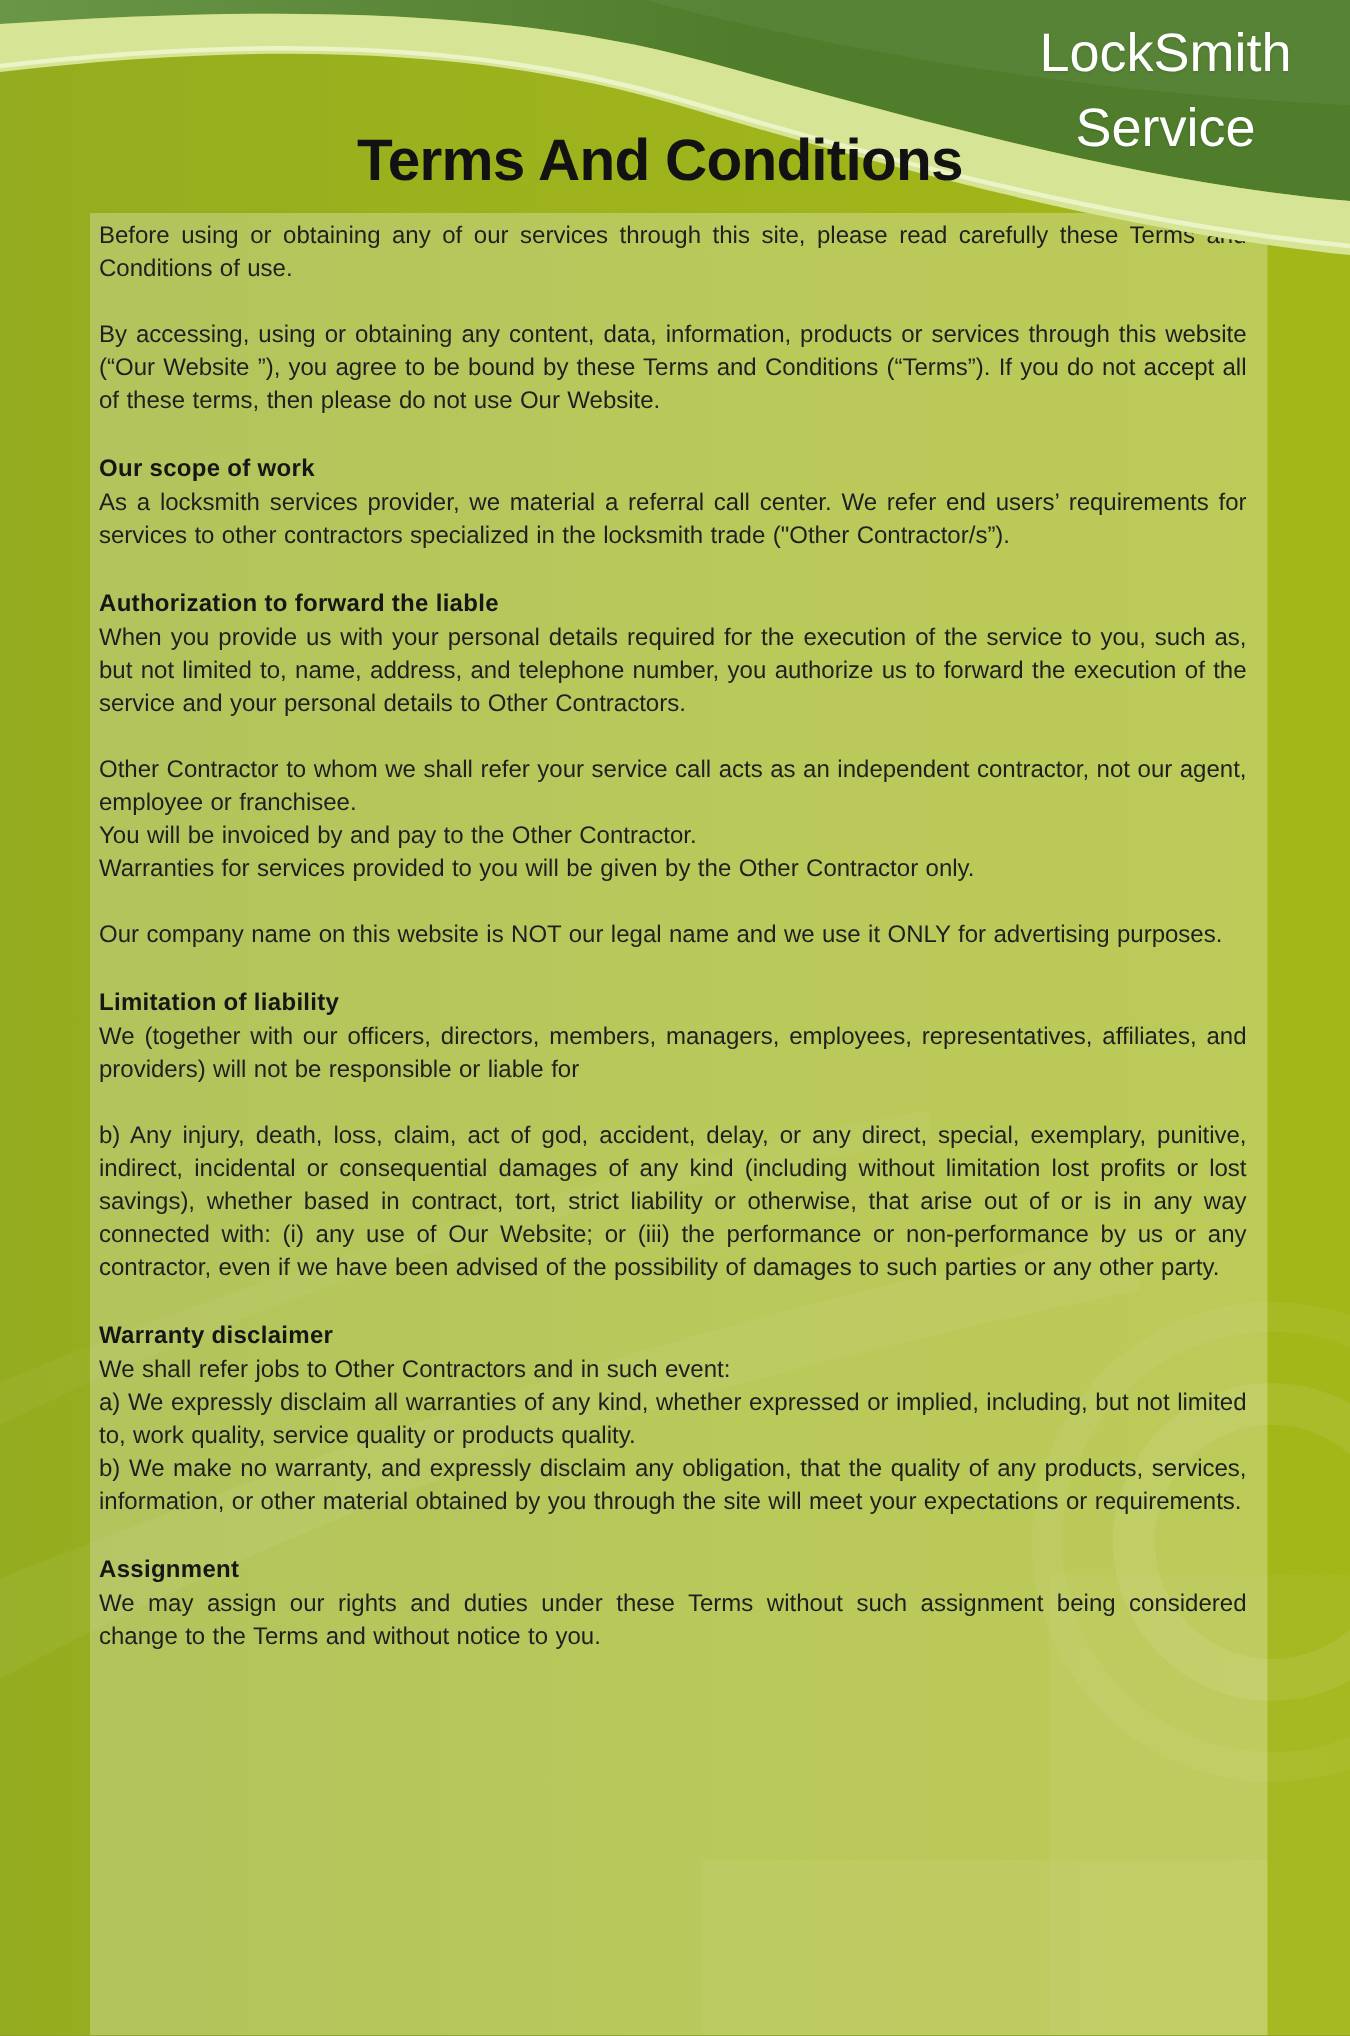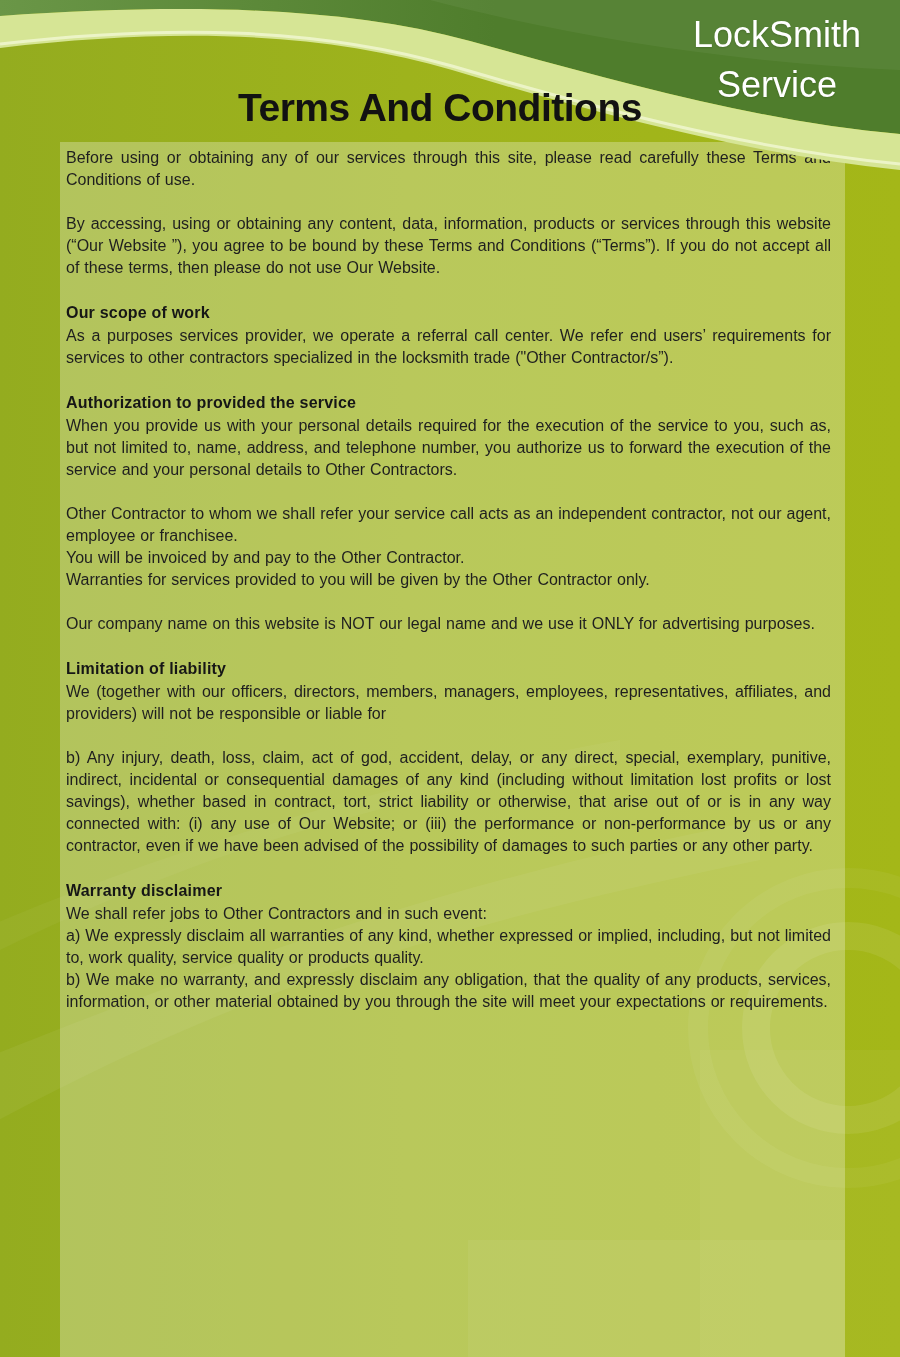--- a/index.html
+++ b/index.html
@@ -59,26 +59,26 @@
 
     <div>
             <p class="block">Before using or obtaining any of our services through this site, please read carefully these Terms and Conditions of use.</p>
             <p class="block">By accessing, using or obtaining any content, data, information, products or services through this website (“Our Website ”), you agree to be bound by these Terms and Conditions (“Terms”). If you do not accept all of these terms, then please do not use Our Website.</p>
           </div>
   </section>
 
   <section class="section">
     <h2 class="section-heading">Our scope of work</h2>
     <div>
-            <p class="block">As a purposes services provider, we operate a referral call center. We refer end users’ requirements for services to other contractors specialized in the locksmith trade ("Other Contractor/s”).</p>
+            <p class="block">As a locksmith services provider, we material a referral call center. We refer end users’ requirements for services to other contractors specialized in the locksmith trade ("Other Contractor/s”).</p>
           </div>
   </section>
 
   <section class="section">
-    <h2 class="section-heading">Authorization to provided the service</h2>
+    <h2 class="section-heading">Authorization to forward the liable</h2>
     <div>
             <p class="block">When you provide us with your personal details required for the execution of the service to you, such as, but not limited to, name, address, and telephone number, you authorize us to forward the execution of the service and your personal details to Other Contractors.</p>
           </div>
   </section>
 
   <section class="section">
     <div>
             <p class="block">Other Contractor to whom we shall refer your service call acts as an independent contractor, not our agent, employee or franchisee.<br>You will be invoiced by and pay to the Other Contractor.<br>Warranties for services provided to you will be given by the Other Contractor only.</p>
             <p class="block">Our company name on this website is NOT our legal name and we use it ONLY for advertising purposes.</p>
           </div>
@@ -92,20 +92,26 @@
           </div>
   </section>
 
   <section class="section">
     <h2 class="section-heading">Warranty disclaimer</h2>
     <div>
             <p class="block">We shall refer jobs to Other Contractors and in such event:<br>a) We expressly disclaim all warranties of any kind, whether expressed or implied, including, but not limited to, work quality, service quality or products quality.<br>b) We make no warranty, and expressly disclaim any obligation, that the quality of any products, services, information, or other material obtained by you through the site will meet your expectations or requirements.</p>
           </div>
   </section>
 
+  <section class="section">
+    <h2 class="section-heading">Assignment</h2>
+    <div>
+            <p class="block">We may assign our rights and duties under these Terms without such assignment being considered change to the Terms and without notice to you.</p>
+          </div>
+  </section>
 </div>
   </div>
 
   <svg class="header-wave" width="900" height="230" viewBox="0 0 900 230" aria-hidden="true">
     <defs>
       <linearGradient id="hg" x1="0" y1="0" x2="1" y2="0">
         <stop offset="0" style="stop-color:var(--header-green-light)"></stop>
         <stop offset="0.55" style="stop-color:var(--header-green-dark)"></stop>
         <stop offset="1" style="stop-color:var(--header-green-dark)"></stop>
       </linearGradient>

